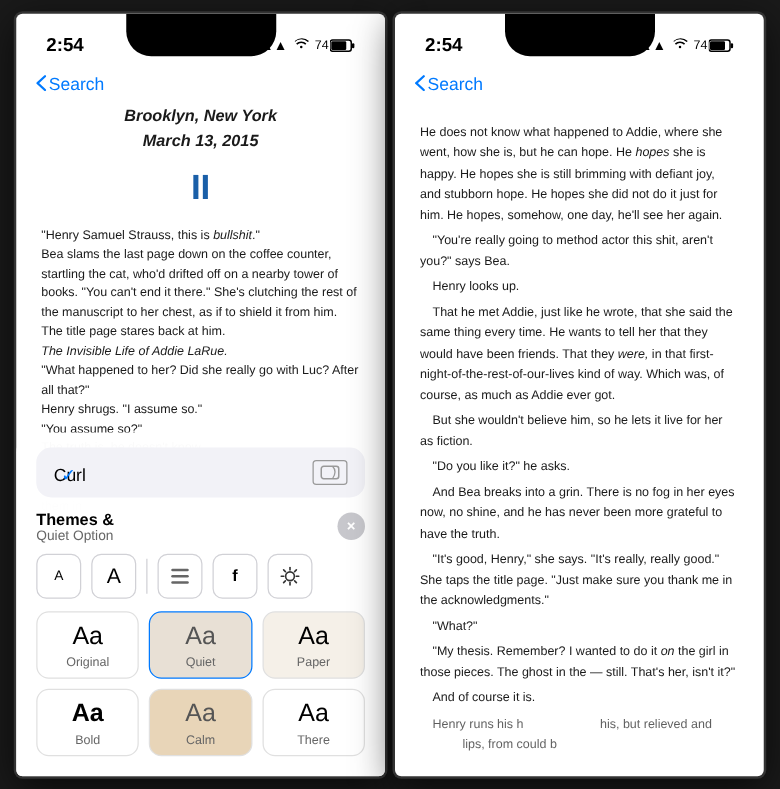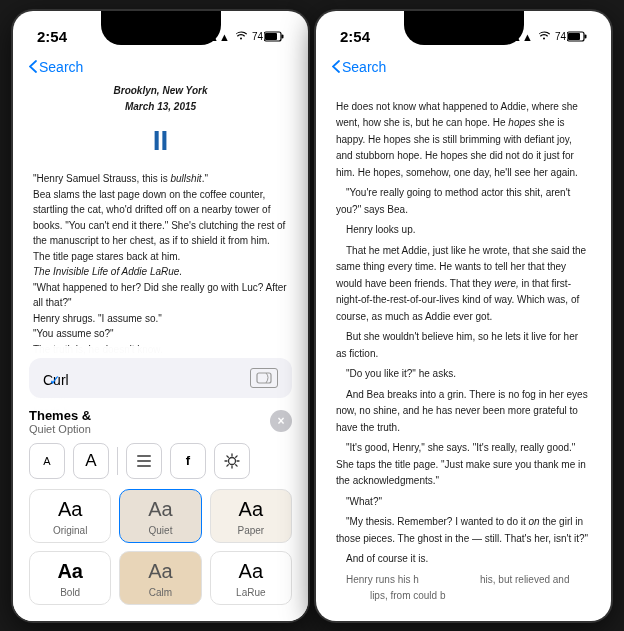--- a/index.html
+++ b/index.html
@@ -15,21 +15,21 @@
     }
     .phones-container {
       display: flex;
       gap: 8px;
       align-items: center;
     }
     .phone {
       width: 295px;
       height: 610px;
       background: #fff;
-      border-radius: 20px;
+      border-radius: 5px;
       overflow: hidden;
       position: relative;
       box-shadow: 0 0 0 2px #333, 0 8px 32px rgba(0,0,0,0.7);
     }
     
     .status-bar {
       display: flex;
       justify-content: space-between;
       align-items: center;
       padding: 12px 24px 4px;
@@ -76,21 +76,21 @@
       padding: 0 20px;
       font-size: 10.5px;
       line-height: 1.6;
       color: #1a1a1a;
       overflow: hidden;
     }
     .book-location {
       text-align: center;
       font-style: italic;
       margin-bottom: 4px;
-      font-size: 10px;
+      font-size: 13px;
       font-weight: 600;
     }
     .book-chapter {
       text-align: center;
       font-size: 28px;
       font-weight: 700;
       color: #1a5fa8;
       margin-bottom: 8px;
     }
     .book-text {
@@ -371,21 +371,21 @@
         <div class="theme-card theme-bold" style="background:#fff;">
           <span class="theme-aa" style="color:#000; font-weight:800;">Aa</span>
           <span class="theme-name">Bold</span>
         </div>
         <div class="theme-card theme-calm" style="background:#e8d5b8;">
           <span class="theme-aa" style="color:#555; font-weight:400;">Aa</span>
           <span class="theme-name">Calm</span>
         </div>
         <div class="theme-card theme-focus" style="background:#fff;">
           <span class="theme-aa" style="color:#000; font-weight:400;">Aa</span>
-          <span class="theme-name">LaRue</span>
+          <span class="theme-name">There</span>
         </div>
       </div>
     </div>
   </div>
 
   <div class="phone">
     <div class="notch"></div>
     <div class="status-bar">
       <span class="status-time">2:54</span>
       <div class="status-icons">

